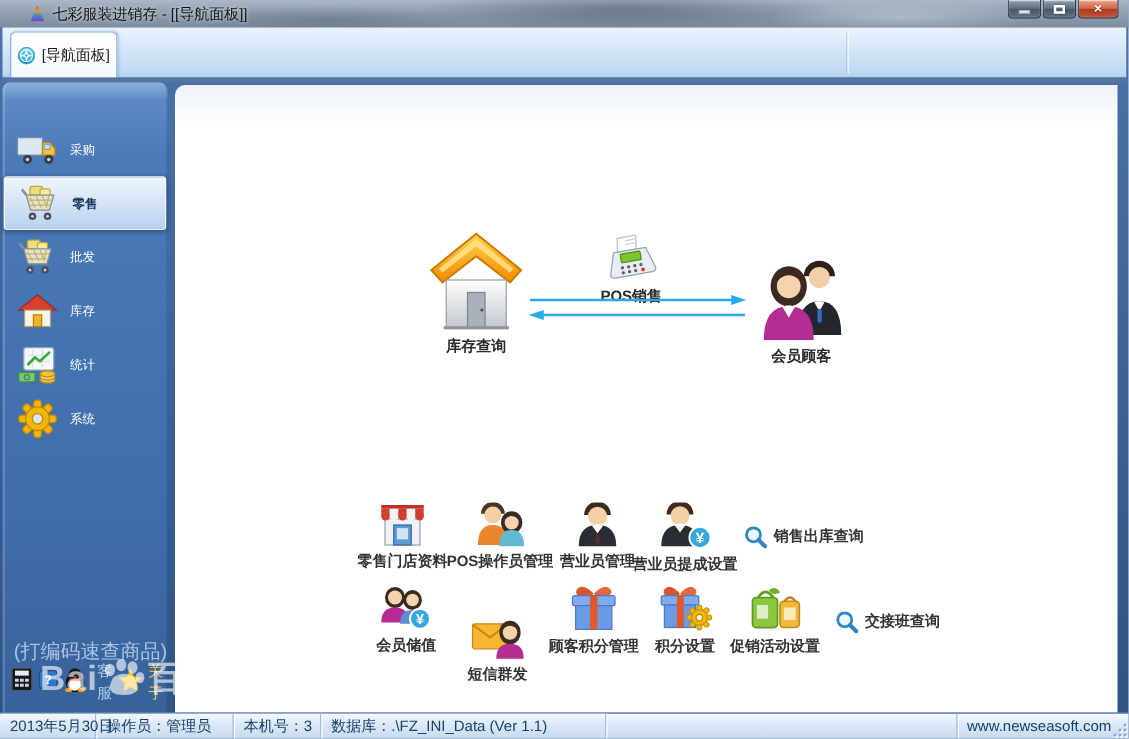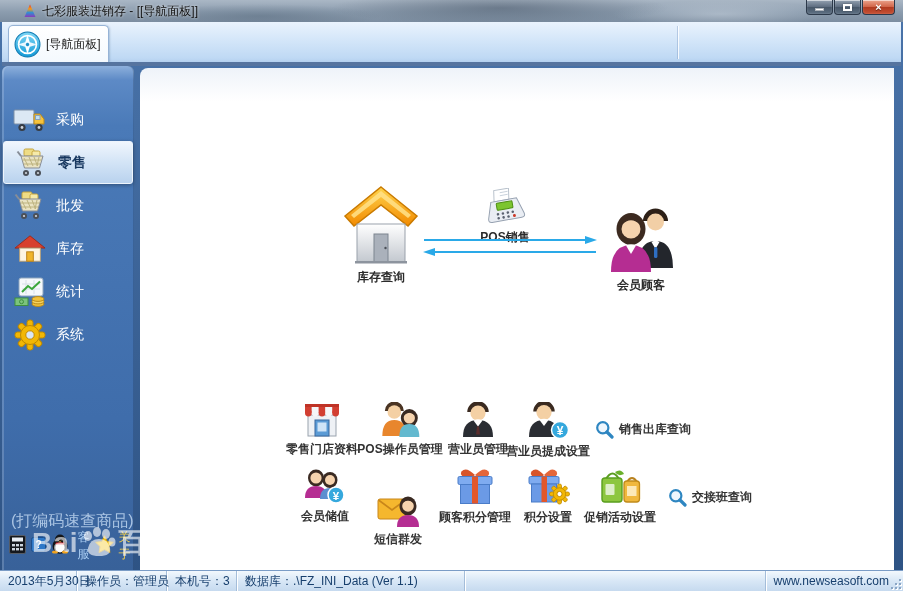--- a/index.html
+++ b/index.html
@@ -23,35 +23,35 @@
     display:flex; align-items:center; justify-content:center; position:relative; cursor:default; }
   .win-btn.close { width:33px; background:linear-gradient(#eba38c,#d2664a 48%,#b03a20 52%,#c65134); }
   .glyph-min { width:9px; height:3px; background:#fff; border:1px solid #30405263; margin-top:4px; }
   .glyph-max { width:9px; height:7px; border:2px solid #fff; background:transparent; box-shadow:0 0 2px rgba(0,0,0,.4); }
   .glyph-close { color:#fff; font-size:11px; font-weight:bold; line-height:1; text-shadow:0 1px 1px rgba(0,0,0,.5); }
 
   
   .ribbon { position:absolute; top:22px; left:2px; right:2px; height:44px;
     background:linear-gradient(180deg,#eaf3fd,#d4e6f9 45%,#bfd9f4 90%,#b4d0ee);
     border-bottom:4px solid #56749f; }
-  .nav-tab { position:absolute; left:6px; top:3px; width:101px; height:37px;
+  .nav-tab { position:absolute; left:6px; top:3px; width:86px; height:37px;
     background:linear-gradient(180deg,#ffffff,#f4f9fe);
     border:1px solid #96b3d6; border-bottom:none; border-radius:5px 5px 0 0;
     display:flex; align-items:center; gap:5px; padding:0 5px; box-shadow:1px 0 2px rgba(90,120,160,.35); }
   .nav-tab-label { font-size:12px; color:#222; white-space:nowrap; }
   .ribbon-divider { position:absolute; left:676px; top:4px; height:33px; width:1px;
     background:rgba(255,255,255,.85); box-shadow:-1px 0 0 rgba(130,160,200,.45); }
 
   
   .sidebar { position:absolute; left:2px; top:66px; width:132px; bottom:21px;
     background:linear-gradient(180deg,#8db0dc 0px,#5d8ac6 14px,#4a7ab8 60px,#3f6dab 70%,#386199);
     border-radius:6px 6px 0 0; box-shadow:inset 2px 0 0 rgba(255,255,255,.18), inset -1px 0 0 rgba(0,0,0,.15); }
   .nav-list { padding-top:32px; }
   .nav-item { height:43px; display:flex; align-items:center; gap:9px; padding-left:11px;
-    color:#fff; font-size:14px; cursor:pointer; }
+    color:#fff; font-size:10px; cursor:pointer; }
   .nav-item.selected { margin:0 1px; border:1px solid #edf4fc; border-radius:3px;
     background:linear-gradient(180deg,#f0f6fd,#d3e4f6 50%,#b9d2ee);
     color:#16365e; font-weight:bold; box-shadow:0 1px 4px rgba(0,0,0,.35);text-align:center; }
   .nav-item .nicon { width:34px; height:34px; flex:0 0 34px; display:flex; align-items:center; justify-content:center; }
   .sidebar-hint { position:absolute; left:9px; bottom:38px; font-size:16px; color:#aac4e3; }
   .sidebar-tools { position:absolute; left:7px; bottom:7px; display:flex; align-items:center; gap:5px; }
   .tool-label-service { font-size:12px; color:#a9cdf2;text-align:right; }
   .tool-label-about { font-size:12px; color:#f2cf4e; }
 
   
@@ -67,21 +67,21 @@
   .link-label { font-size:12px; font-weight:bold; color:#333; white-space:nowrap; }
 
   
   .statusbar { position:absolute; left:0; right:0; bottom:0; height:21px;
     background:linear-gradient(180deg,#f2f8fd,#d8e7f6 50%,#c6daef);
     border-top:1px solid #7a9cc6; display:flex; align-items:center;
     font-size:12px; color:#173f6d; }
   .sb-sec { height:100%; display:flex; align-items:center; padding:0 8px;
     border-right:1px solid #a4bdd9; box-shadow:1px 0 0 #fff; white-space:nowrap; }
   .sb-date { width:77px; }
-  .sb-operator { width:90px; }
+  .sb-operator { width:110px; }
   .sb-machine { width:70px; }
   .sb-database { width:228px; }
   .sb-spacer { flex:1; border-right:none; box-shadow:none; }
   .sb-website { border-left:1px solid #a4bdd9; border-right:none; box-shadow:inset 1px 0 0 #fff; padding-right:14px; }
   .sb-grip { position:absolute; right:2px; bottom:2px; width:12px; height:12px; cursor:nwse-resize; }
   .sb-grip i { position:absolute; width:2px; height:2px; background:#8aa5c5; box-shadow:1px 1px 0 #fff; }
 
   
   .watermark { position:absolute; left:32px; top:524px; z-index:60; display:flex; align-items:center;
     color:rgba(255,255,255,.62); font-size:28px; font-weight:bold; letter-spacing:1px; pointer-events:none; }

